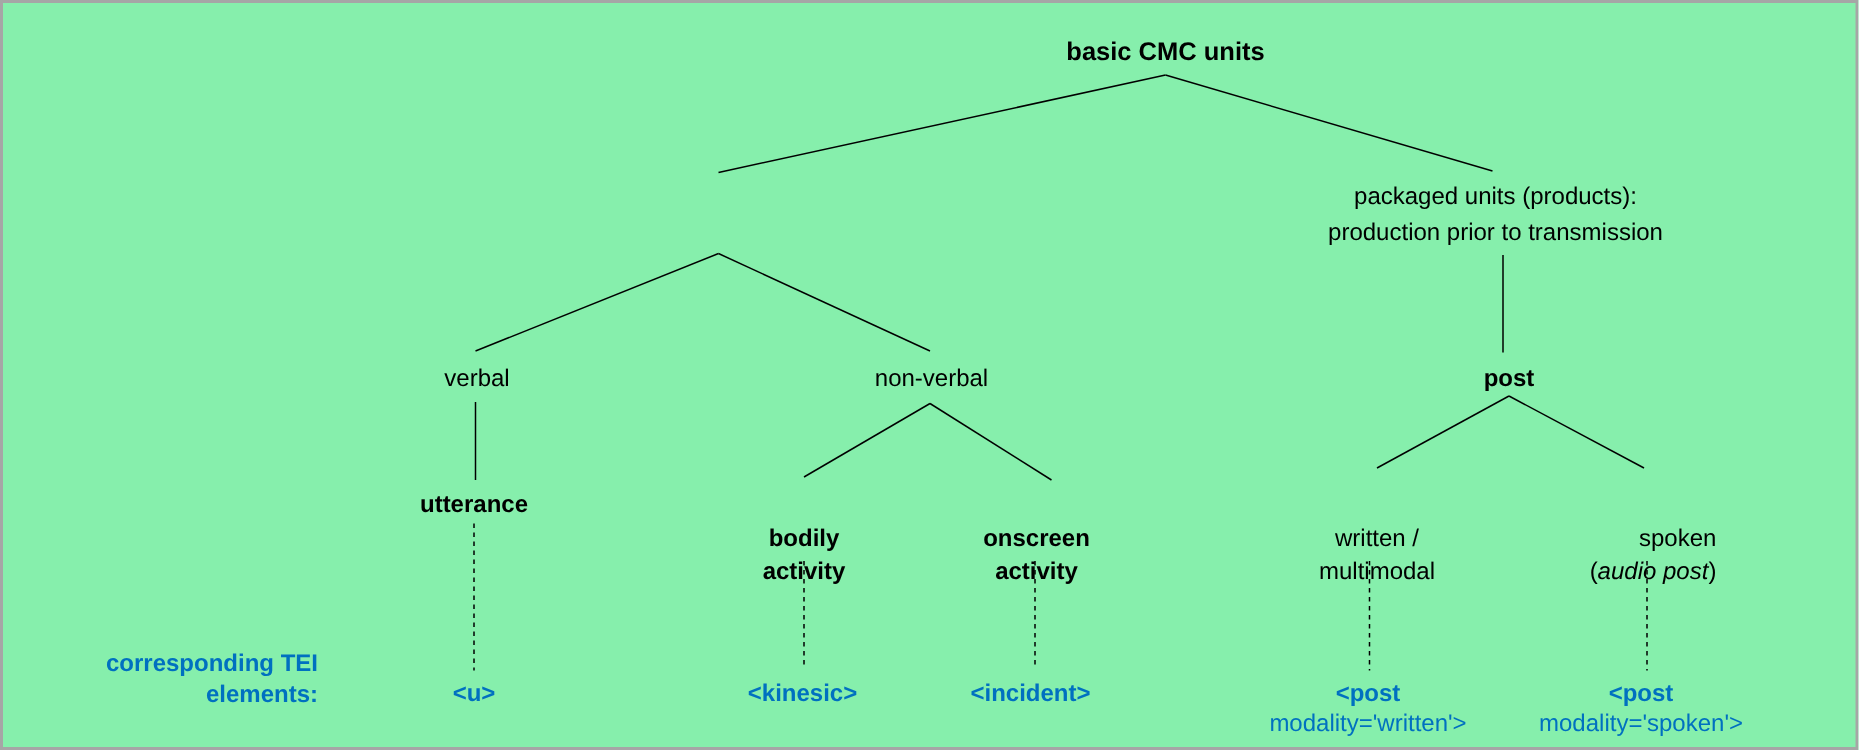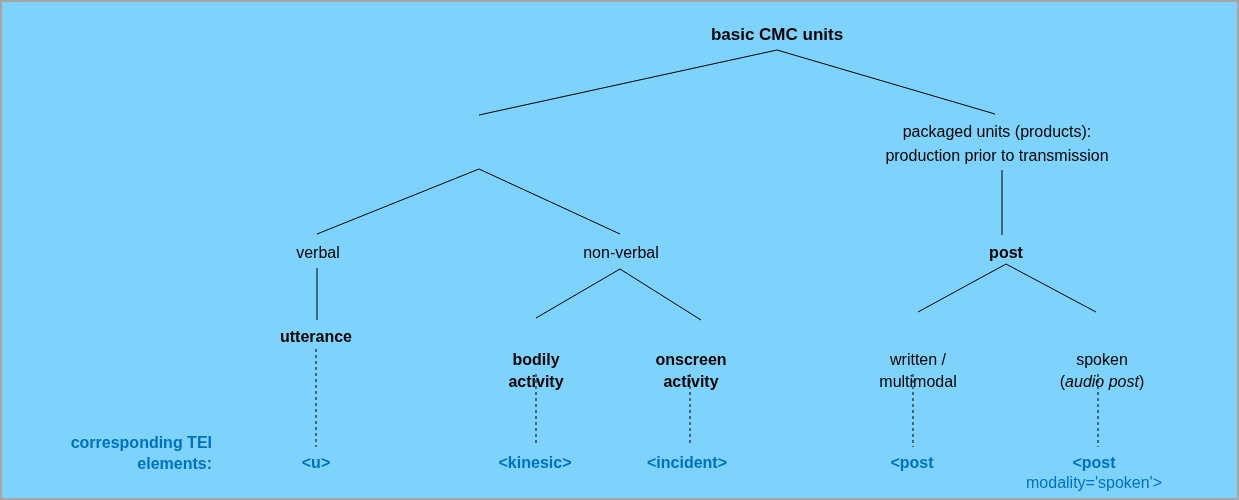--- a/index.html
+++ b/index.html
@@ -3,21 +3,21 @@
 <meta charset="utf-8">
 <style>
   * { box-sizing: border-box; }
   html, body { margin: 0; padding: 0; background: #fff; }
   body { font-family: "Liberation Sans", sans-serif; }
 
   .canvas {
     position: relative;
     width: 1239px;
     height: 500px;
-    background: #7dd3fc;
+    background: #86efac;
     border: 2px solid #a6a6a6;
     overflow: hidden;
   }
 
   .edges {
     position: absolute;
     left: 0; top: 0;
     width: 1239px; height: 500px;
     pointer-events: none;
   }
@@ -111,21 +111,21 @@
   <div class="node bold tight" style="left:689px; top:324px;">
     <div>onscreen</div>
     <div>activity</div>
   </div>
 
   <div class="node tight" style="left:916px; top:324px;">
     <div>written /</div>
     <div>multimodal</div>
   </div>
 
-  <div class="node tight" style="left:1100px; top:324px;">
+  <div class="node tight" style="left:1100px; top:324px;text-align:right;">
     <div>spoken</div>
     <div><span>(</span><span class="ital">audio post</span><span>)</span></div>
   </div>
 
   <div class="tei-caption">
     <div>corresponding TEI</div>
     <div>elements:</div>
   </div>
 
   <div class="tei-label" style="left:314px;">
@@ -135,20 +135,21 @@
   <div class="tei-label" style="left:533px;">
     <span class="l1">&lt;kinesic&gt;</span>
   </div>
 
   <div class="tei-label" style="left:685px;">
     <span class="l1">&lt;incident&gt;</span>
   </div>
 
   <div class="tei-label" style="left:910px;">
     <span class="l1">&lt;post</span>
+    <span class="l2">modality='written'&gt;</span>
   </div>
 
   <div class="tei-label" style="left:1092px;">
     <span class="l1">&lt;post</span>
     <span class="l2">modality='spoken'&gt;</span>
   </div>
 
 </div>
 
 </body></html>

